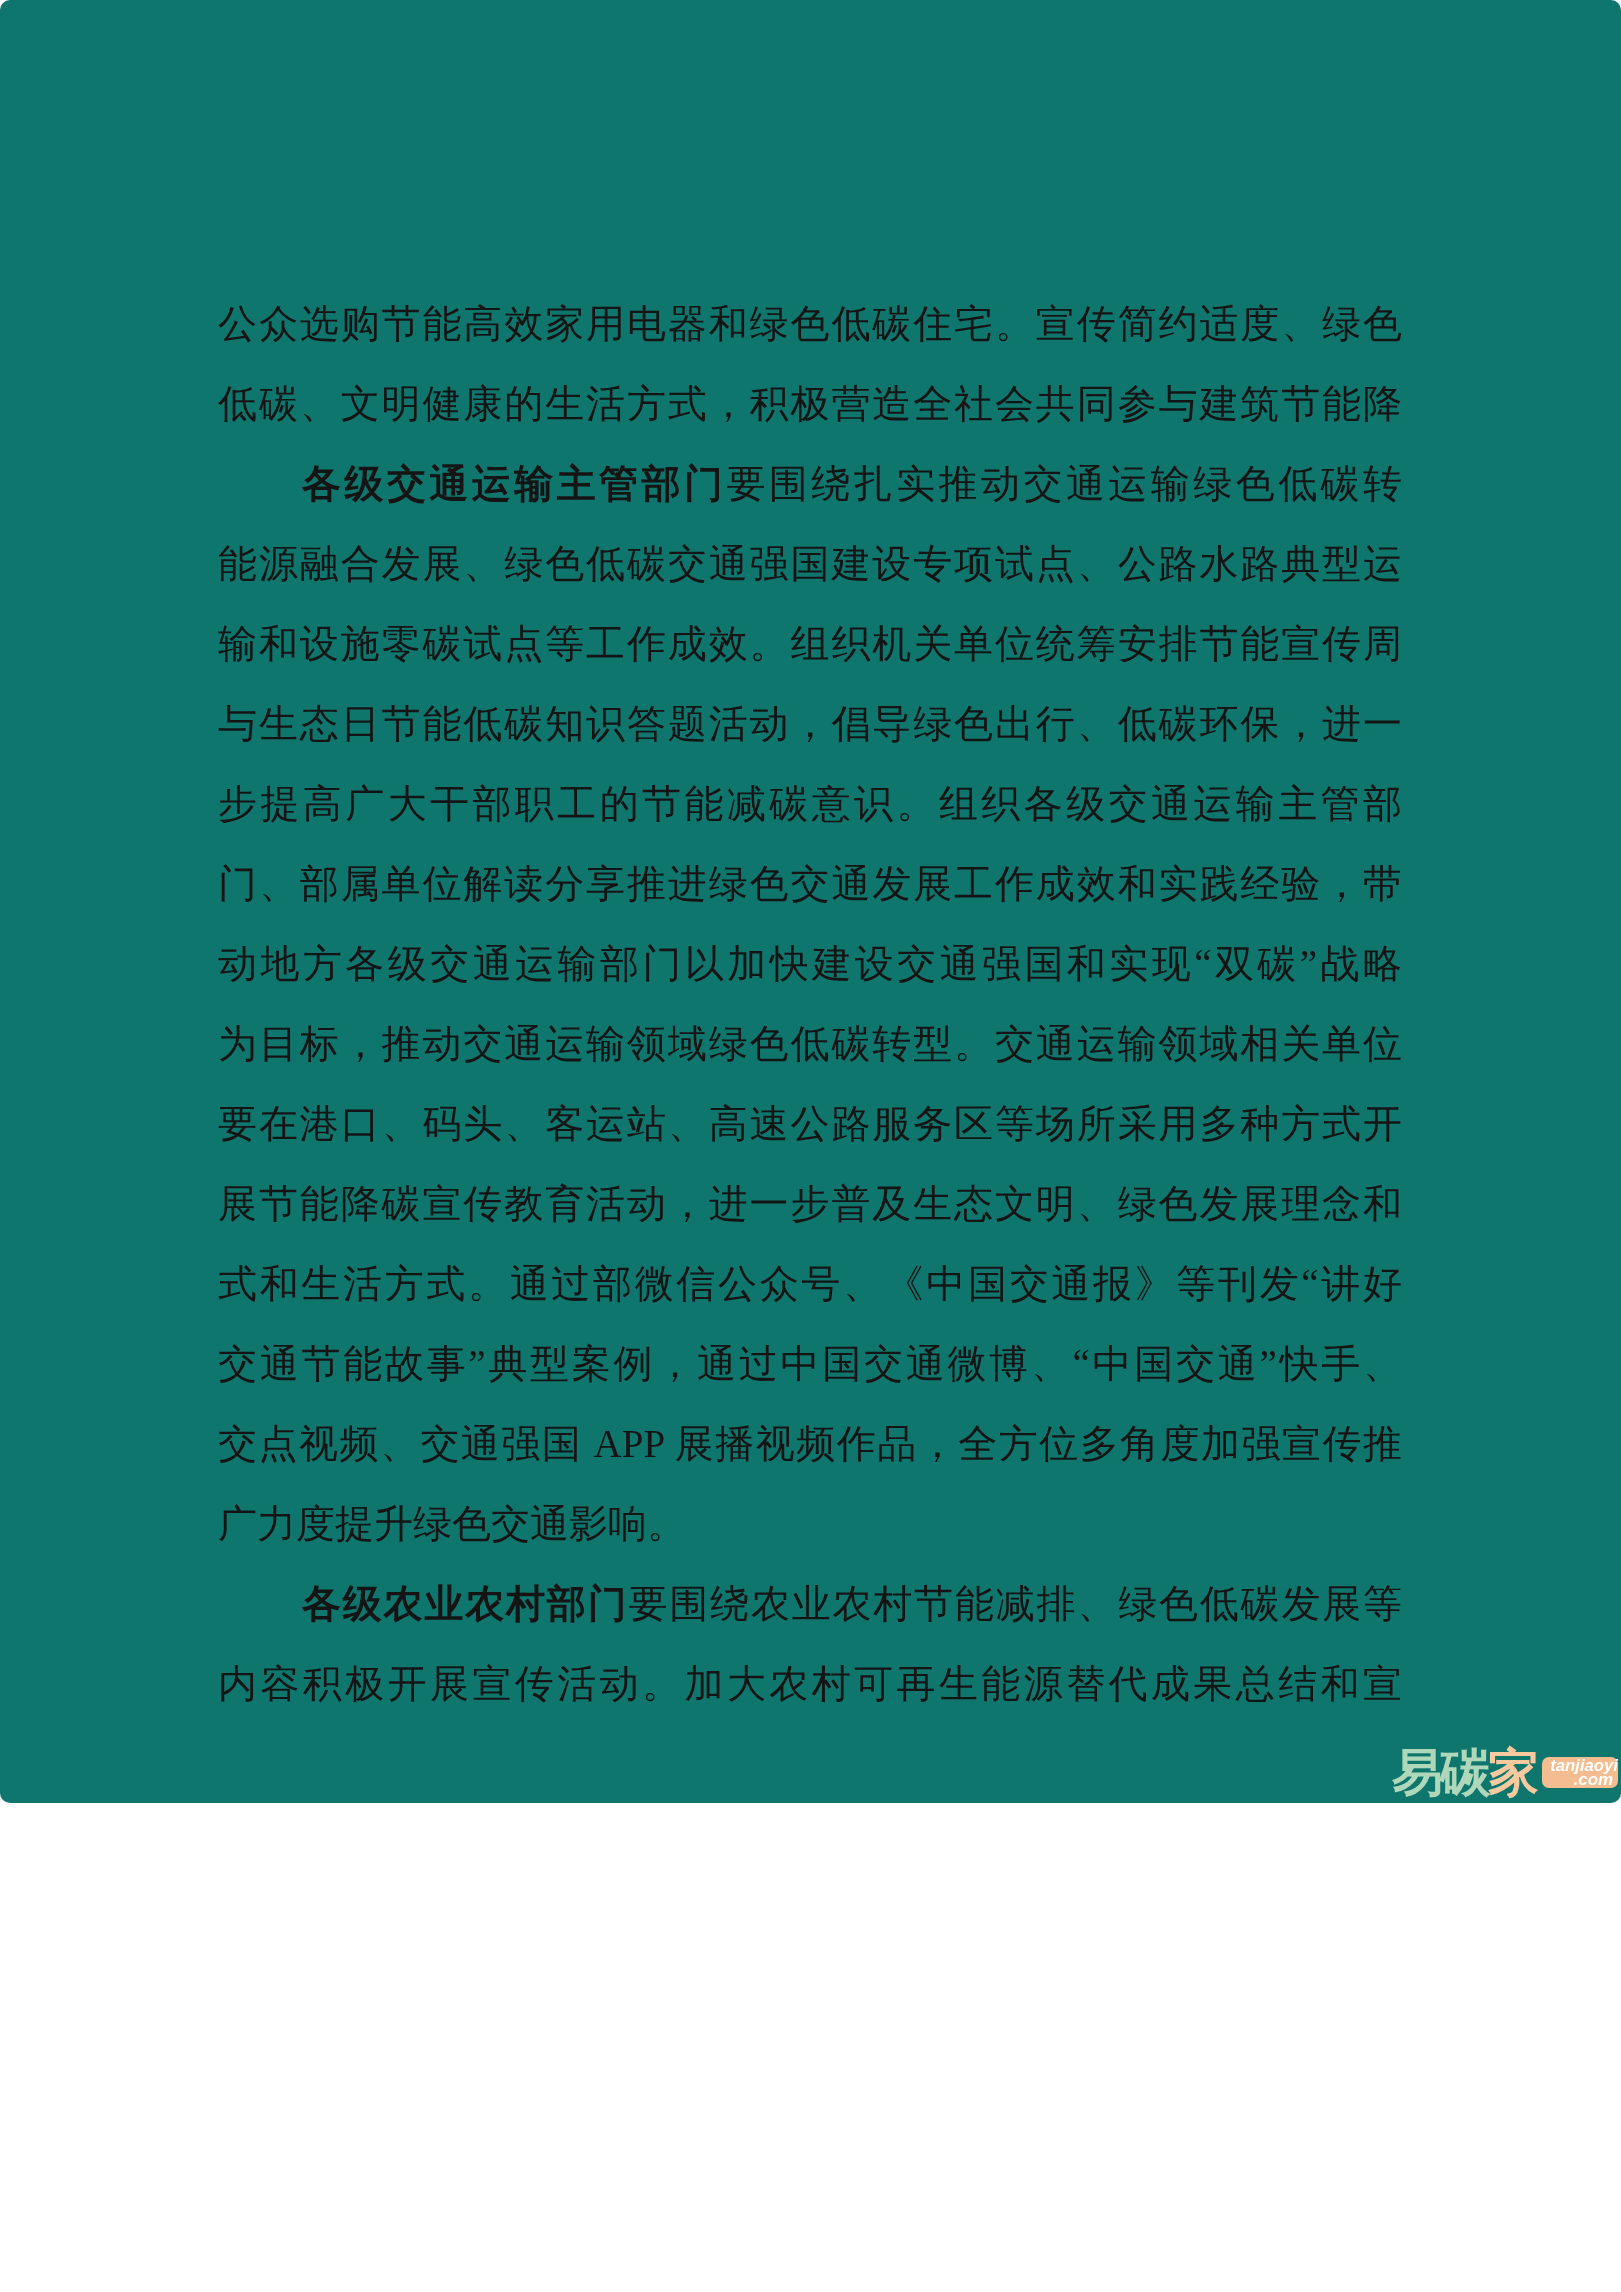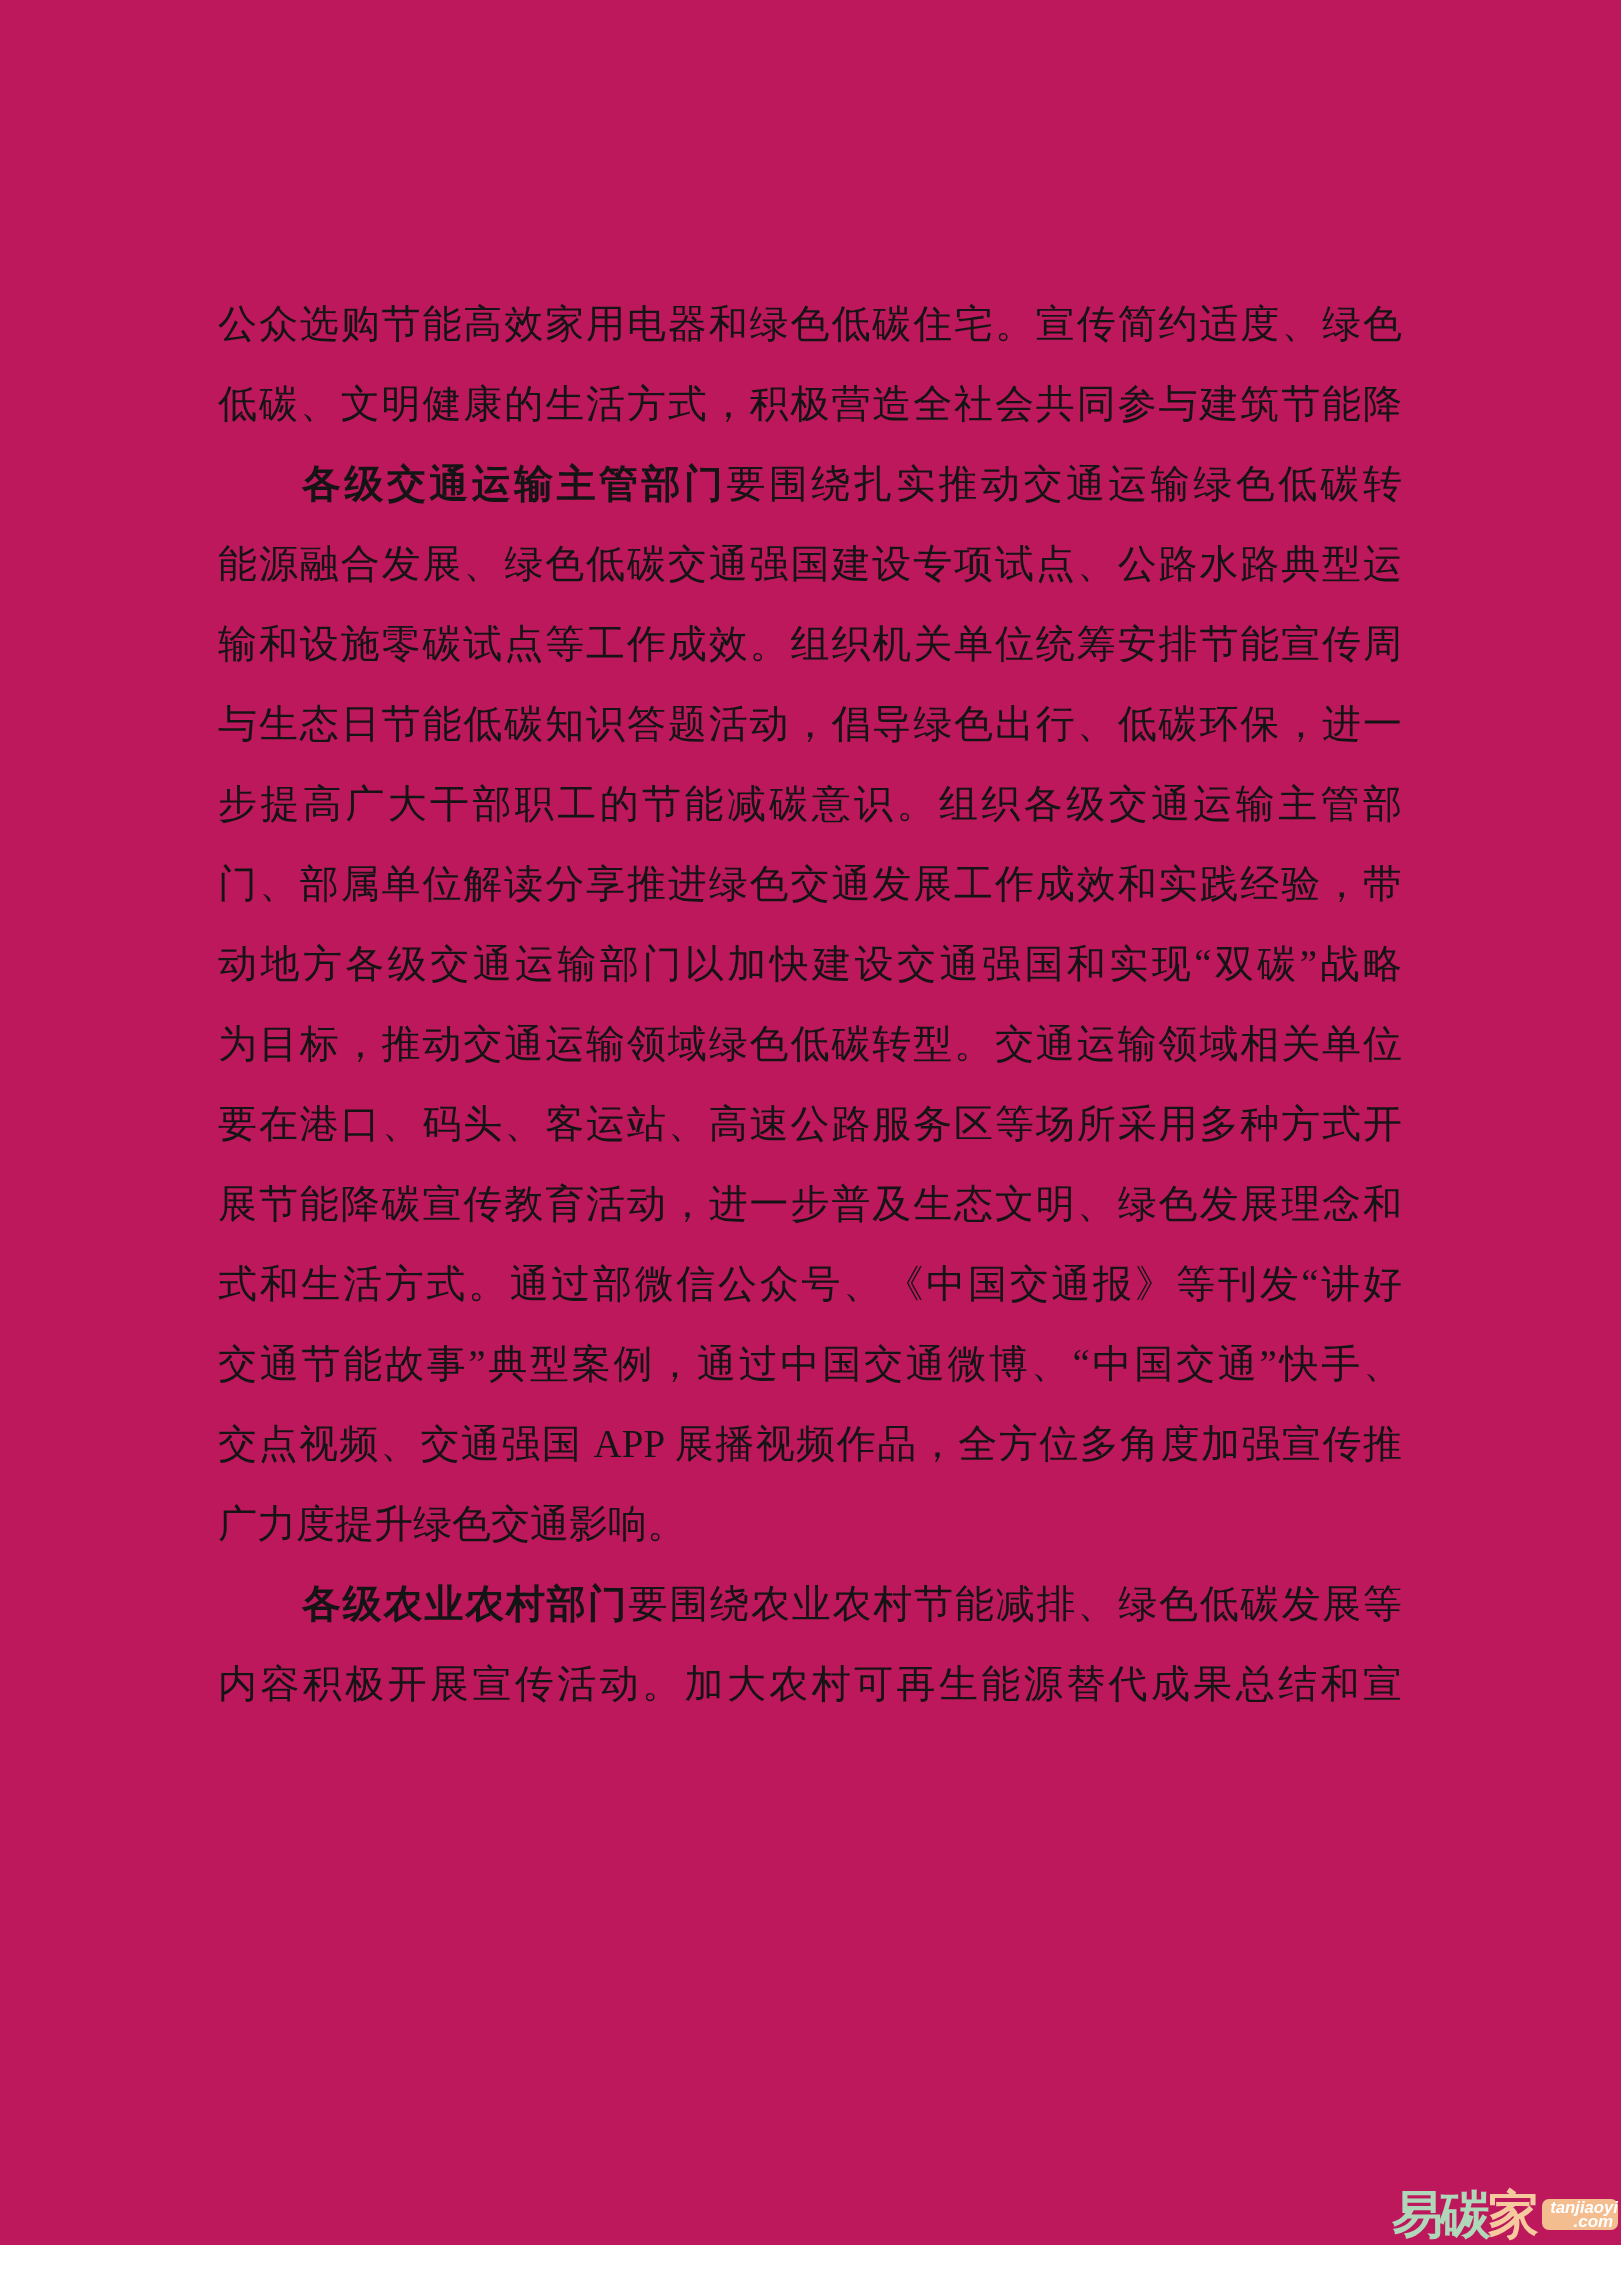--- a/index.html
+++ b/index.html
@@ -3,24 +3,25 @@
 <meta charset="utf-8">
 <style>
   html, body {
     margin: 0;
     padding: 0;
     background: #ffffff;
   }
   .page {
     position: relative;
     width: 1621px;
-    height: 2245px;
-    background: #be185d;
+    height: 1803px;
+    background: #0f766e;
     overflow: hidden;
     font-family: "Liberation Serif", "DejaVu Serif", serif;
+    border-radius: 10px;
   }
   .text-block {
     position: absolute;
     left: 218px;
     top: 284px;
     width: 1184px;
     font-size: 39px;
     line-height: 80px;
     color: #141414;
   }

